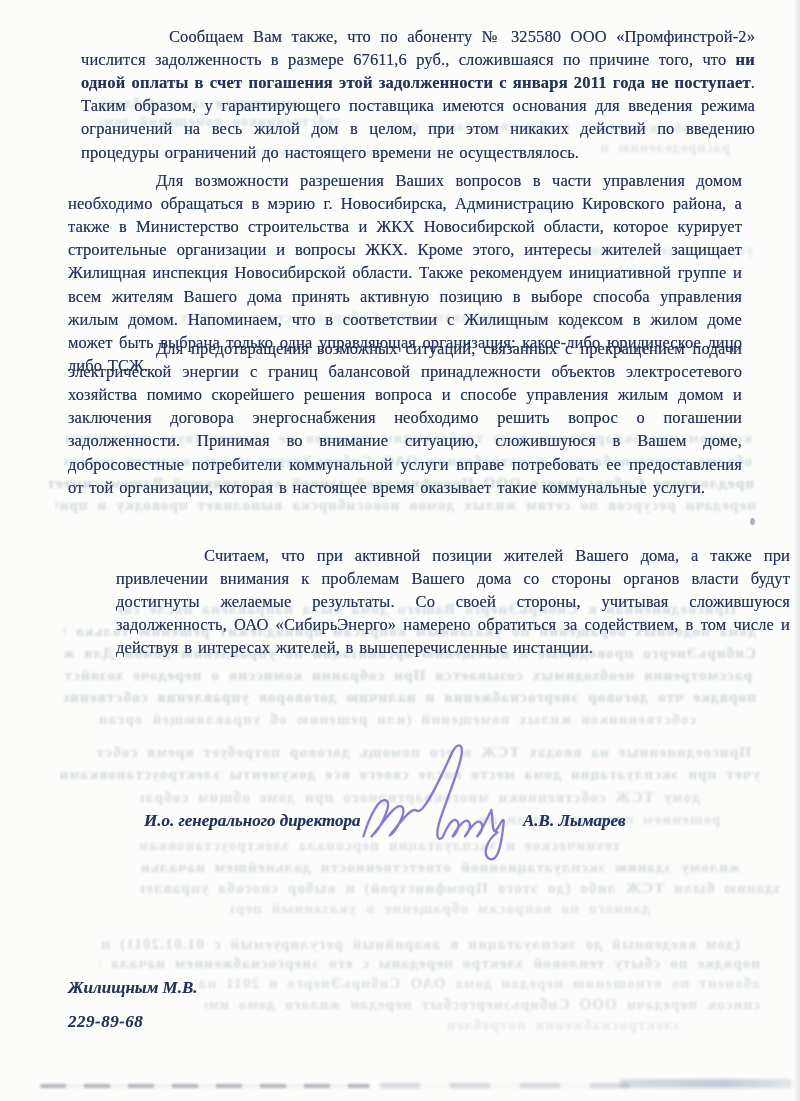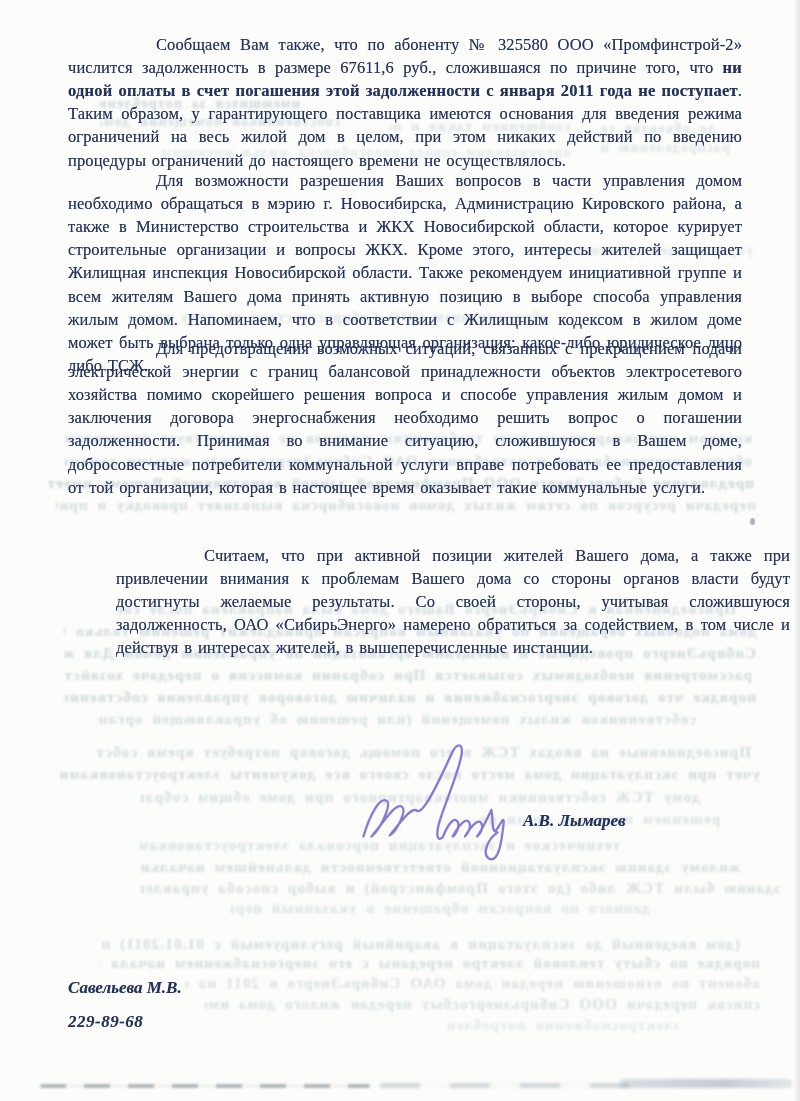--- a/index.html
+++ b/index.html
@@ -19,21 +19,21 @@
     text-align:justify;
     font-size:16.5px;
     line-height:23.2px;
     text-indent:88px;
     color:var(--ink,#24335c);
     word-spacing:1.5px;
     letter-spacing:.1px;
     text-shadow:0 0 .35px rgba(30,45,90,.55);
   }
   .para b{font-weight:700;letter-spacing:.2px;}
-  .p1{top:16px;}
+  .p1{top:8px;margin-left:13px;}
   .p2{top:152px;}
   .p3{top:320px;}
   .p4{top:527px;margin-left:48px;}
 
   
   .sig-title{
     position:absolute;left:144px;top:811px;
     font-size:17px;font-weight:700;font-style:italic;
     color:var(--ink,#24335c);
     text-shadow:0 0 .35px rgba(30,45,90,.5);
@@ -141,20 +141,21 @@
       <div class="bleed-line" style="top: 997px; left: 205px; width: 555px; font-size: 15px; opacity: 0.24;">список передачи ООО Сибирьэнергосбыт передан жилого дома имеется энерго</div>
       <div class="bleed-line" style="top: 1018px; left: 380px; width: 300px; font-size: 15px; opacity: 0.16;">электроснабжения потреблен</div>
     </div>
 
   <p class="para p1"><span>Сообщаем Вам также, что по абоненту № 325580 ООО «Промфинстрой-2» числится задолженность в размере 67611,6 руб., сложившаяся по причине того, что </span><b>ни одной оплаты в счет погашения этой задолженности с января 2011 года не поступает</b><span>. Таким образом, у гарантирующего поставщика имеются основания для введения режима ограничений на весь жилой дом в целом, при этом никаких действий по введению процедуры ограничений до настоящего времени не осуществлялось.</span></p>
 
   <p class="para p2">Для возможности разрешения Ваших вопросов в части управления домом необходимо обращаться в мэрию г. Новосибирска, Администрацию Кировского района, а также в Министерство строительства и ЖКХ Новосибирской области, которое курирует строительные организации и вопросы ЖКХ. Кроме этого, интересы жителей защищает Жилищная инспекция Новосибирской области. Также рекомендуем инициативной группе и всем жителям Вашего дома принять активную позицию в выборе способа управления жилым домом. Напоминаем, что в соответствии с Жилищным кодексом в жилом доме может быть выбрана только одна управляющая организация: какое-либо юридическое лицо либо ТСЖ.</p>
   <p class="para p3">Для предотвращения возможных ситуаций, связанных с прекращением подачи электрической энергии с границ балансовой принадлежности объектов электросетевого хозяйства помимо скорейшего решения вопроса и способе управления жилым домом и заключения договора энергоснабжения необходимо решить вопрос о погашении задолженности. Принимая во внимание ситуацию, сложившуюся в Вашем доме, добросовестные потребители коммунальной услуги вправе потребовать ее предоставления от той организации, которая в настоящее время оказывает такие коммунальные услуги.</p>
   <p class="para p4">Считаем, что при активной позиции жителей Вашего дома, а также при привлечении внимания к проблемам Вашего дома со стороны органов власти будут достигнуты желаемые результаты. Со своей стороны, учитывая сложившуюся задолженность, ОАО «СибирьЭнерго» намерено обратиться за содействием, в том числе и действуя в интересах жителей, в вышеперечисленные инстанции.</p>
 
+  <div class="sig-title">И.о. генерального директора</div>
 
   <svg class="sig-svg" viewBox="0 0 160 130" fill="none" xmlns="http://www.w3.org/2000/svg">
     <path d="M 10 92
          C 16 72, 26 52, 33 57
          C 38 61, 26 86, 18 92
          C 30 78, 42 58, 48 63
          C 53 67, 42 88, 36 91
          C 48 76, 58 62, 63 67
          C 70 70, 88 30, 98 8
          C 102 1, 107 0, 107 8
@@ -168,21 +169,21 @@
          C 129 84, 124 90, 122 92
          C 128 84, 133 72, 136 66
          C 138 76, 136 86, 140 87
          C 145 80, 149 70, 148 80
          C 146 98, 143 118, 134 114
          C 127 110, 131 96, 142 88" stroke="#7e6fd0" stroke-width="2.3" stroke-linecap="round" stroke-linejoin="round" opacity="0.92"></path>
   </svg>
 
   <div class="sig-name">А.В. Лымарев</div>
 
-  <div class="exec-name">Савельева М.В.</div>
+  <div class="exec-name">Жилищным М.В.</div>
   <div class="exec-phone">229-89-68</div>
 
   <div class="bottom-streak-left"></div>
   <div class="bottom-streak-mid"></div>
   <div class="bottom-streak-right"></div>
   <div class="right-edge-shade"></div>
   <div class="speck"></div>
 
 </div>
 

